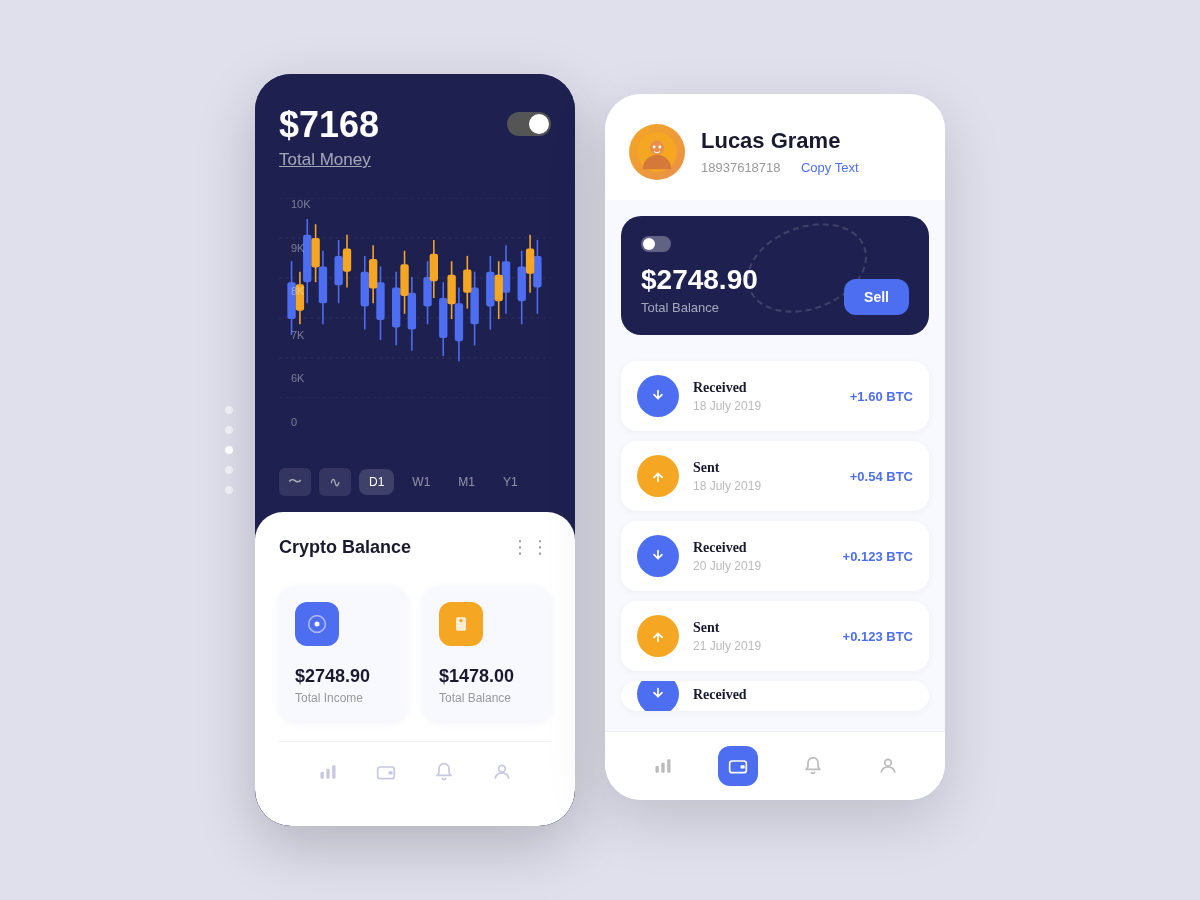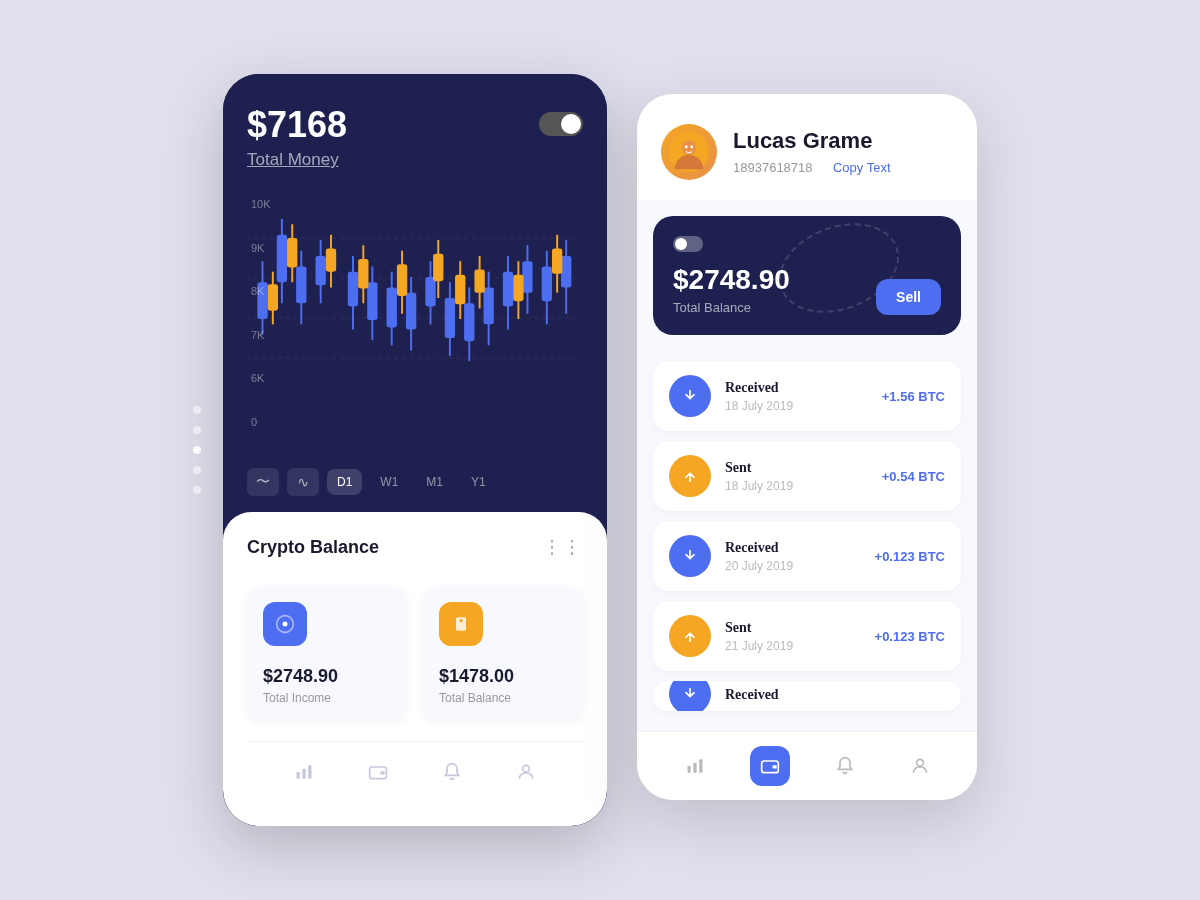--- a/index.html
+++ b/index.html
@@ -34,21 +34,21 @@
     .dot {
       width: 8px;
       height: 8px;
       border-radius: 50%;
       background: rgba(255,255,255,0.5);
     }
     .dot.active { background: rgba(255,255,255,0.9); }
 
     
     .phone-left {
-      width: 384px;
+      width: 320px;
       border-radius: 36px;
       overflow: hidden;
       box-shadow: 0 20px 60px rgba(0,0,0,0.2);
       background: #1e2050;
       display: flex;
       flex-direction: column;
     }
 
     .phone-top {
       background: #1e2050;
@@ -98,21 +98,21 @@
 
     
     .chart-container {
       padding: 0 24px 10px;
       position: relative;
       height: 260px;
     }
 
     .chart-labels {
       position: absolute;
-      left: 28px;
+      left: 36px;
       top: 0;
       bottom: 30px;
       display: flex;
       flex-direction: column;
       justify-content: space-between;
     }
     .chart-label {
       font-size: 11px;
       color: rgba(255,255,255,0.4);
     }
@@ -673,21 +673,21 @@
       <div class="activity-item">
         <div class="activity-icon received">
           <svg width="16" height="16" viewBox="0 0 24 24" fill="white">
             <path d="M12 4v12M6 10l6 6 6-6" stroke="white" stroke-width="2.5" fill="none" stroke-linecap="round"></path>
           </svg>
         </div>
         <div class="activity-info">
           <div class="activity-type">Received</div>
           <div class="activity-date">18 July 2019</div>
         </div>
-        <div class="activity-amount">+1.56 BTC</div>
+        <div class="activity-amount">+1.60 BTC</div>
       </div>
 
       <div class="activity-item">
         <div class="activity-icon sent">
           <svg width="16" height="16" viewBox="0 0 24 24" fill="white">
             <path d="M12 20V8M6 14l6-6 6 6" stroke="white" stroke-width="2.5" fill="none" stroke-linecap="round"></path>
           </svg>
         </div>
         <div class="activity-info">
           <div class="activity-type">Sent</div>

